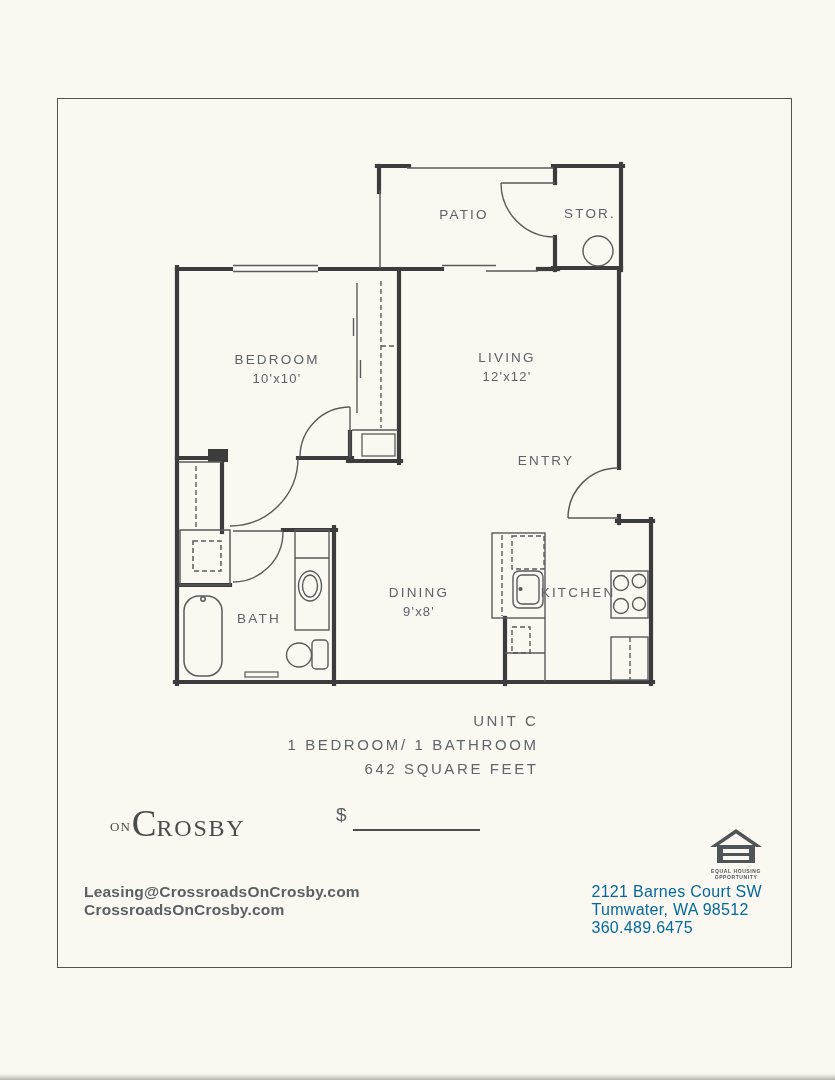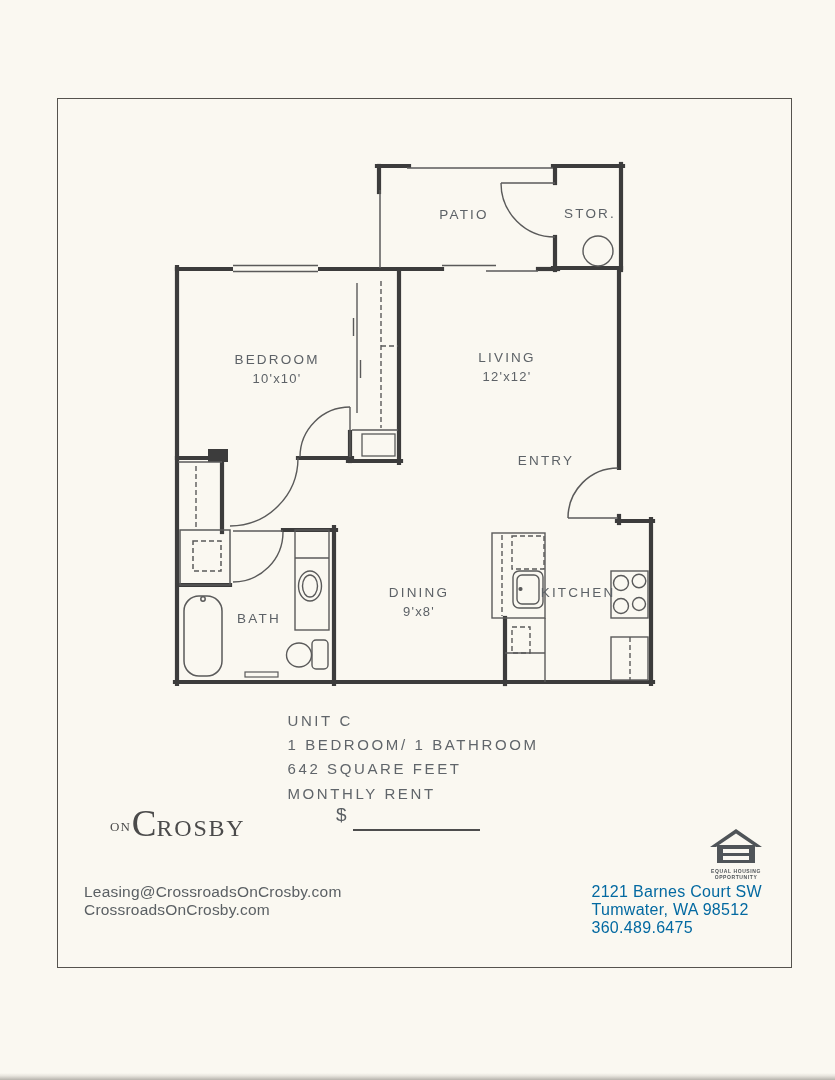--- a/index.html
+++ b/index.html
@@ -14,40 +14,40 @@
   }
   .plan-svg{position:absolute;left:0;top:0;}
   svg text{
     font-family:"Liberation Sans", sans-serif;
     fill:#5d6267;
   }
   .room-label{font-size:13.5px;letter-spacing:2.2px;}
   .room-dims{font-size:13px;letter-spacing:1.2px;}
   .unit-info{
     position:absolute;top:709px;left:413px;transform:translateX(-50%);
-    text-align:left;color:#60656a;font-size:15px;letter-spacing:2.6px;
+    text-align:right;color:#60656a;font-size:15px;letter-spacing:2.6px;
     line-height:24.2px;white-space:nowrap;
   }
   .price-row{position:absolute;left:336px;top:804px;color:#5a5f63;}
   .dollar{font-size:19px;letter-spacing:1px;}
   .price-line{
     position:absolute;left:17px;top:25px;width:127px;height:0;
     border-top:2px solid #4d4d4d;
   }
   .logo{
     position:absolute;left:84px;top:812px;color:#4b4b4b;
     font-family:"Liberation Serif", serif;line-height:1;white-space:nowrap;
   }
   .lg-c{font-size:37px;letter-spacing:0px;}
   .lg-rest{font-size:24px;letter-spacing:1.8px;}
   .lg-on{font-size:13px;letter-spacing:1px;position:relative;top:-5px;margin-right:1px;}
   .logo-line2{margin-top:-7px;margin-left:26px;}
   .contact{
     position:absolute;left:84px;top:883px;color:#5b6064;
-    font-size:15.5px;line-height:17.8px;letter-spacing:0.2px;
+    font-size:15.5px;line-height:17.8px;letter-spacing:0.2px;font-weight:bold;
   }
   .address{
     position:absolute;right:73px;top:883px;color:#0369a1;text-align:left;
     font-size:16px;line-height:18.2px;letter-spacing:0.3px;
   }
   .eho{position:absolute;left:700px;top:826px;width:72px;text-align:center;color:#4f5458;}
   .eho-text{font-size:5px;font-weight:bold;letter-spacing:0.6px;line-height:5.5px;margin-top:1px;}
   .scan-edge{
     position:absolute;left:0;bottom:0;width:835px;height:7px;
     background:linear-gradient(to bottom, rgba(80,72,60,0) 0%, rgba(70,62,52,0.10) 40%, rgba(55,50,44,0.35) 100%);
@@ -221,21 +221,20 @@
     <text class="room-label" x="419" y="597">DINING</text>
     <text class="room-dims" x="419" y="616">9'x8'</text>
     <text class="room-label" x="578" y="597">KITCHEN</text>
   </g>
 </svg>
 
 <div class="unit-info">
   <div>UNIT C</div>
   <div>1 BEDROOM/ 1 BATHROOM</div>
   <div>642 SQUARE FEET</div>
-  <div>MONTHLY RENT</div>
 </div>
 
 <div class="price-row">
   <span class="dollar">$</span>
   <span class="price-line"></span>
 </div>
 
 <div class="logo">
   <div class="logo-line2"><span class="lg-on">ON</span><span class="lg-c">C</span><span class="lg-rest">ROSBY</span></div>
 </div>

